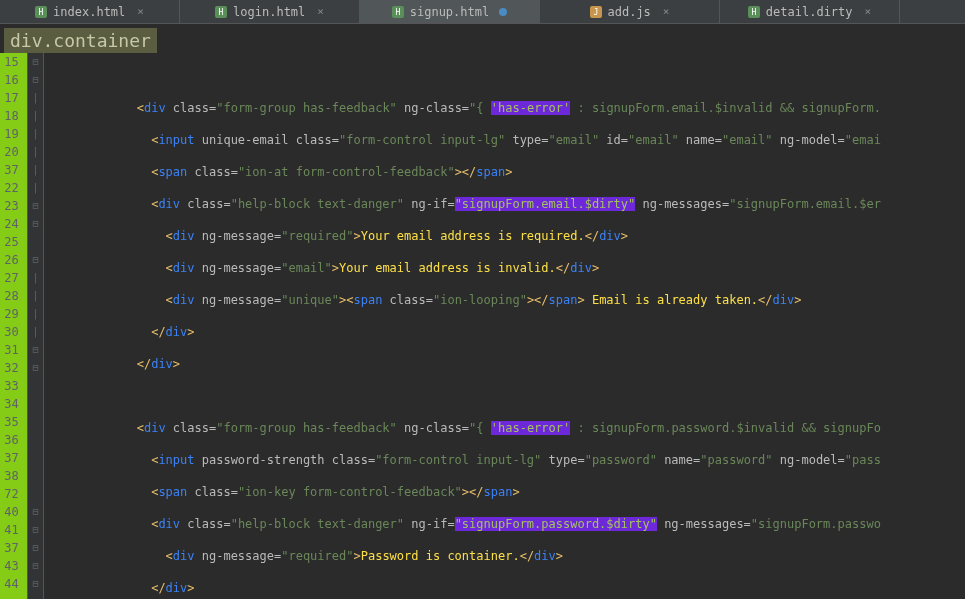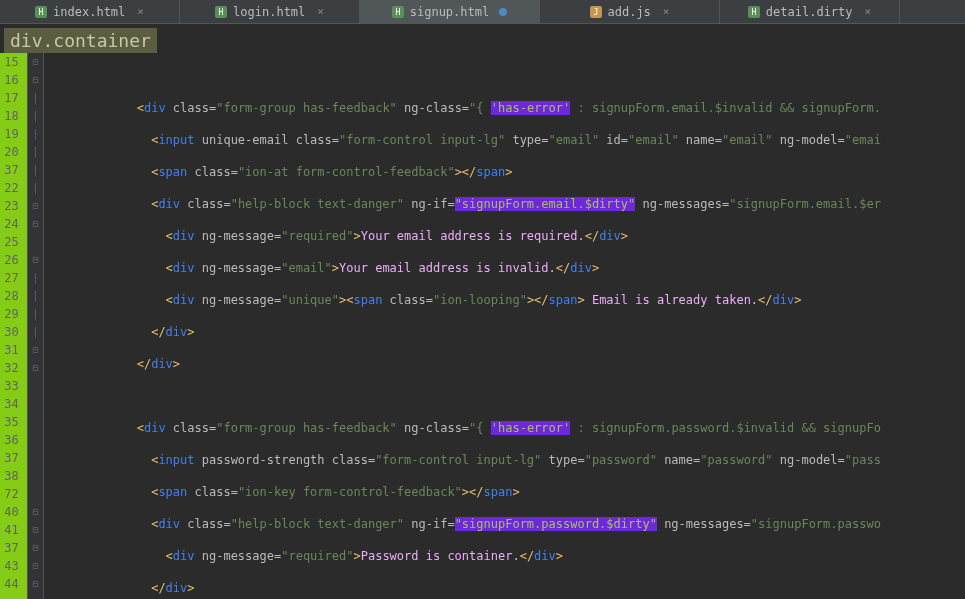--- a/index.html
+++ b/index.html
@@ -85,21 +85,21 @@
     white-space: pre;
     overflow: hidden;
     flex: 1;
   }
   .cl { height: 18px; line-height: 18px; }
   
   .tag { color: #3b82f6; }
   .attr { color: #bababa; }
   .str { color: #6a8759; }
   .strhl { color: #a5c261; background: #6d28d9; }
-  .txt { color: #f0abfc; }
+  .txt { color: #fde047; }
   .punc { color: #e8bf6a; }
 </style>
 </head>
 <body>
 
 
 
 <div class="tabs">
   <div class="tab">
     <span class="icon">

